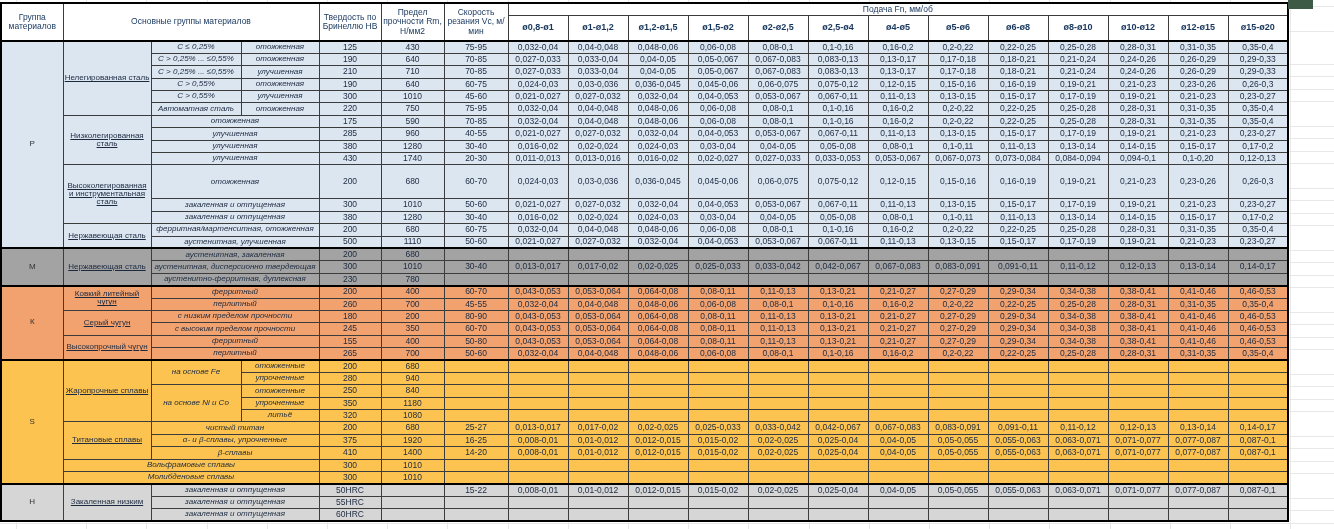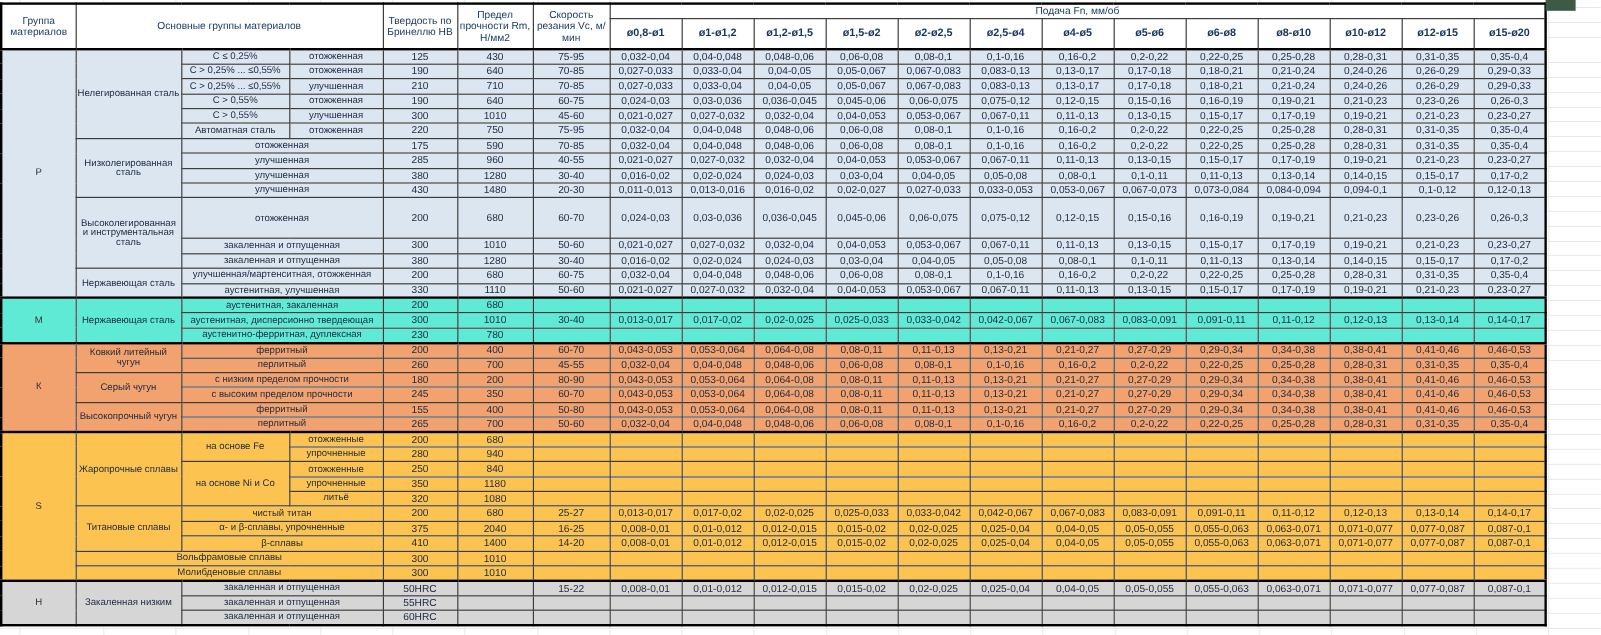--- a/index.html
+++ b/index.html
@@ -18,27 +18,27 @@
   th{font-size:8.5px;font-weight:normal;color:#17365d;background:#fff;}
   th.hcol{font-weight:bold;font-size:9px;}
   th.hfeed{font-size:8.5px;text-align:center;}
   thead tr.trtop{height:12px;}
   thead tr.trcols{height:26px;}
   thead tr:last-child th{border-bottom:2px solid #000;}
   tbody tr{height:12.4px;}
   tbody tr.tall{height:34px;}
   tbody td{font-size:8.5px;color:#1c2a40;}
   td.cd{white-space:nowrap;}
-  td.cl{font-size:8px;white-space:nowrap;}
-  td.cf{font-size:8px;line-height:1.05;}
+  td.cl{font-size:8px;white-space:nowrap;font-style:italic;}
+  td.cf{font-size:8px;line-height:1.05;text-decoration:underline;}
   td.cg{font-size:8px;color:#333;}
   tr.first td{border-top:2px solid #000;}
   tr.fb td{border-top-color:#000;}
   tr.sec-p td{background:#dce6f1;}
-  tr.sec-m td{background:#5eead4;}
+  tr.sec-m td{background:#a3a3a3;}
   tr.sec-k td{background:#f1a26f;}
   tr.sec-s td{background:#fcc350;}
   tr.sec-h td{background:#d6d6d6;}
   #selcell{position:absolute;left:1288px;top:0;width:25px;height:9px;background:#3d5a46;}
 </style>
 </head>
 <body>
 
 <div id="tablewrap">
   <table>
@@ -266,34 +266,34 @@
           <td class="cd">0,1-0,11</td>
           <td class="cd">0,11-0,13</td>
           <td class="cd">0,13-0,14</td>
           <td class="cd">0,14-0,15</td>
           <td class="cd">0,15-0,17</td>
           <td class="cd">0,17-0,2</td>
         </tr>
         <tr class="sec-p">
           <td colspan="2" class="cl">улучшенная</td>
           <td class="cd">430</td>
-          <td class="cd">1480</td>
+          <td class="cd">1740</td>
           <td class="cd">20-30</td>
           <td class="cd">0,011-0,013</td>
           <td class="cd">0,013-0,016</td>
           <td class="cd">0,016-0,02</td>
           <td class="cd">0,02-0,027</td>
           <td class="cd">0,027-0,033</td>
           <td class="cd">0,033-0,053</td>
           <td class="cd">0,053-0,067</td>
           <td class="cd">0,067-0,073</td>
           <td class="cd">0,073-0,084</td>
           <td class="cd">0,084-0,094</td>
           <td class="cd">0,094-0,1</td>
-          <td class="cd">0,1-0,12</td>
+          <td class="cd">0,1-0,20</td>
           <td class="cd">0,12-0,13</td>
         </tr>
         <tr class="sec-p tall fb">
           <td rowspan="3" class="cf">Высоколегированная и инструментальная сталь</td>
           <td colspan="2" class="cl">отожженная</td>
           <td class="cd">200</td>
           <td class="cd">680</td>
           <td class="cd">60-70</td>
           <td class="cd">0,024-0,03</td>
           <td class="cd">0,03-0,036</td>
@@ -342,41 +342,41 @@
           <td class="cd">0,08-0,1</td>
           <td class="cd">0,1-0,11</td>
           <td class="cd">0,11-0,13</td>
           <td class="cd">0,13-0,14</td>
           <td class="cd">0,14-0,15</td>
           <td class="cd">0,15-0,17</td>
           <td class="cd">0,17-0,2</td>
         </tr>
         <tr class="sec-p fb">
           <td rowspan="2" class="cf">Нержавеющая сталь</td>
-          <td colspan="2" class="cl">улучшенная/мартенситная, отожженная</td>
+          <td colspan="2" class="cl">ферритная/мартенситная, отожженная</td>
           <td class="cd">200</td>
           <td class="cd">680</td>
           <td class="cd">60-75</td>
           <td class="cd">0,032-0,04</td>
           <td class="cd">0,04-0,048</td>
           <td class="cd">0,048-0,06</td>
           <td class="cd">0,06-0,08</td>
           <td class="cd">0,08-0,1</td>
           <td class="cd">0,1-0,16</td>
           <td class="cd">0,16-0,2</td>
           <td class="cd">0,2-0,22</td>
           <td class="cd">0,22-0,25</td>
           <td class="cd">0,25-0,28</td>
           <td class="cd">0,28-0,31</td>
           <td class="cd">0,31-0,35</td>
           <td class="cd">0,35-0,4</td>
         </tr>
         <tr class="sec-p">
           <td colspan="2" class="cl">аустенитная, улучшенная</td>
-          <td class="cd">330</td>
+          <td class="cd">500</td>
           <td class="cd">1110</td>
           <td class="cd">50-60</td>
           <td class="cd">0,021-0,027</td>
           <td class="cd">0,027-0,032</td>
           <td class="cd">0,032-0,04</td>
           <td class="cd">0,04-0,053</td>
           <td class="cd">0,053-0,067</td>
           <td class="cd">0,067-0,11</td>
           <td class="cd">0,11-0,13</td>
           <td class="cd">0,13-0,15</td>
@@ -678,21 +678,21 @@
           <td class="cd">0,083-0,091</td>
           <td class="cd">0,091-0,11</td>
           <td class="cd">0,11-0,12</td>
           <td class="cd">0,12-0,13</td>
           <td class="cd">0,13-0,14</td>
           <td class="cd">0,14-0,17</td>
         </tr>
         <tr class="sec-s">
           <td colspan="2" class="cl">α- и β-сплавы, упрочненные</td>
           <td class="cd">375</td>
-          <td class="cd">2040</td>
+          <td class="cd">1920</td>
           <td class="cd">16-25</td>
           <td class="cd">0,008-0,01</td>
           <td class="cd">0,01-0,012</td>
           <td class="cd">0,012-0,015</td>
           <td class="cd">0,015-0,02</td>
           <td class="cd">0,02-0,025</td>
           <td class="cd">0,025-0,04</td>
           <td class="cd">0,04-0,05</td>
           <td class="cd">0,05-0,055</td>
           <td class="cd">0,055-0,063</td>

